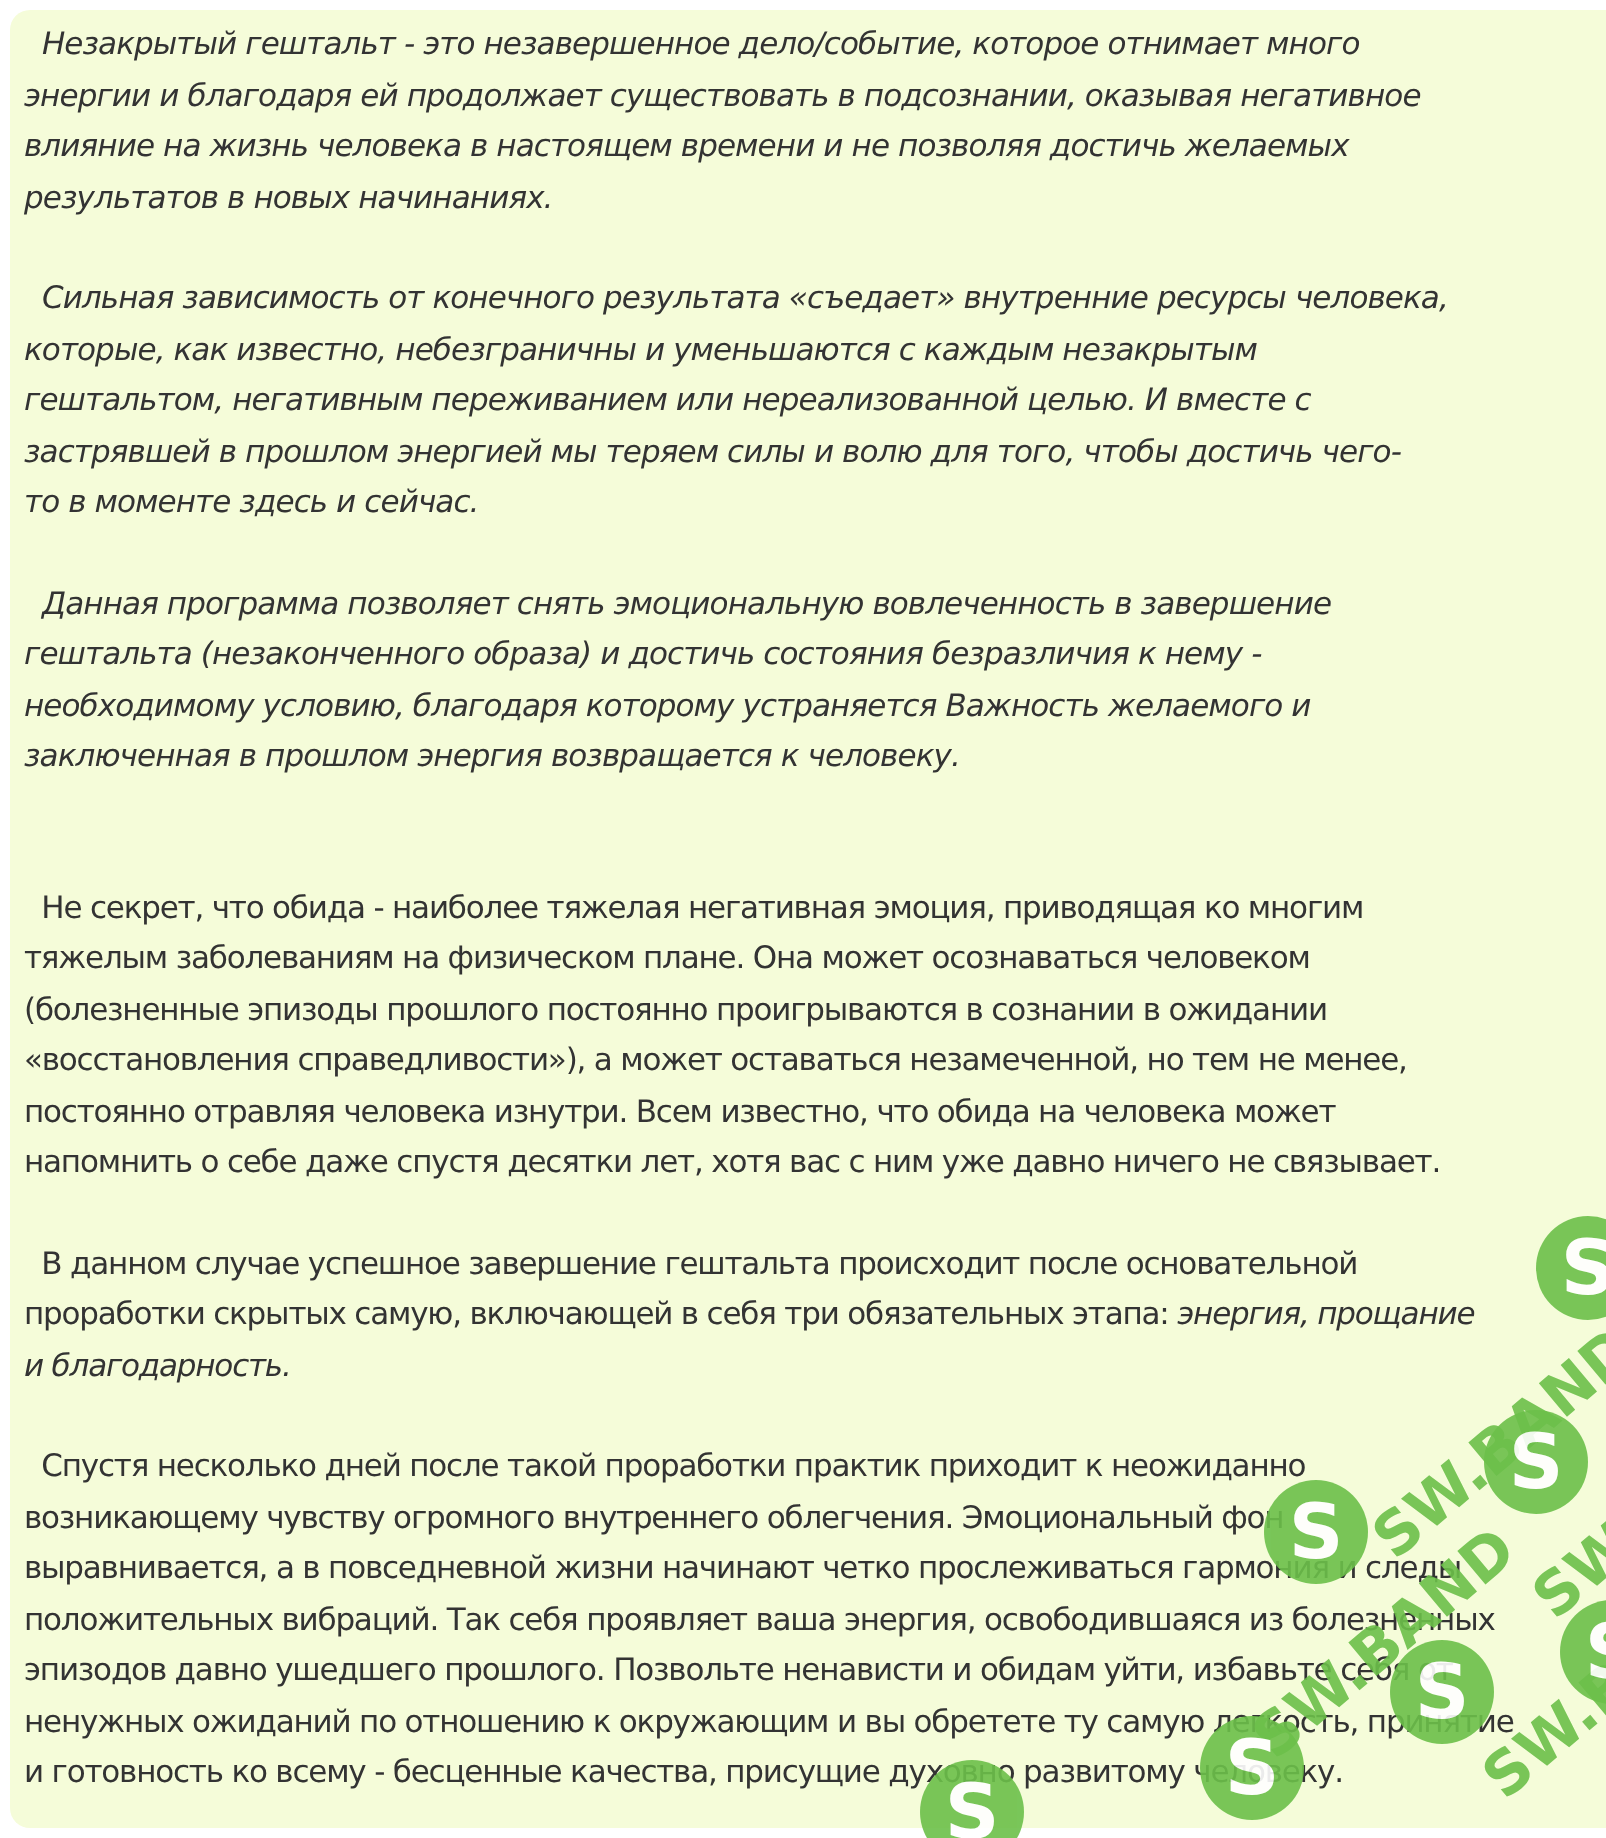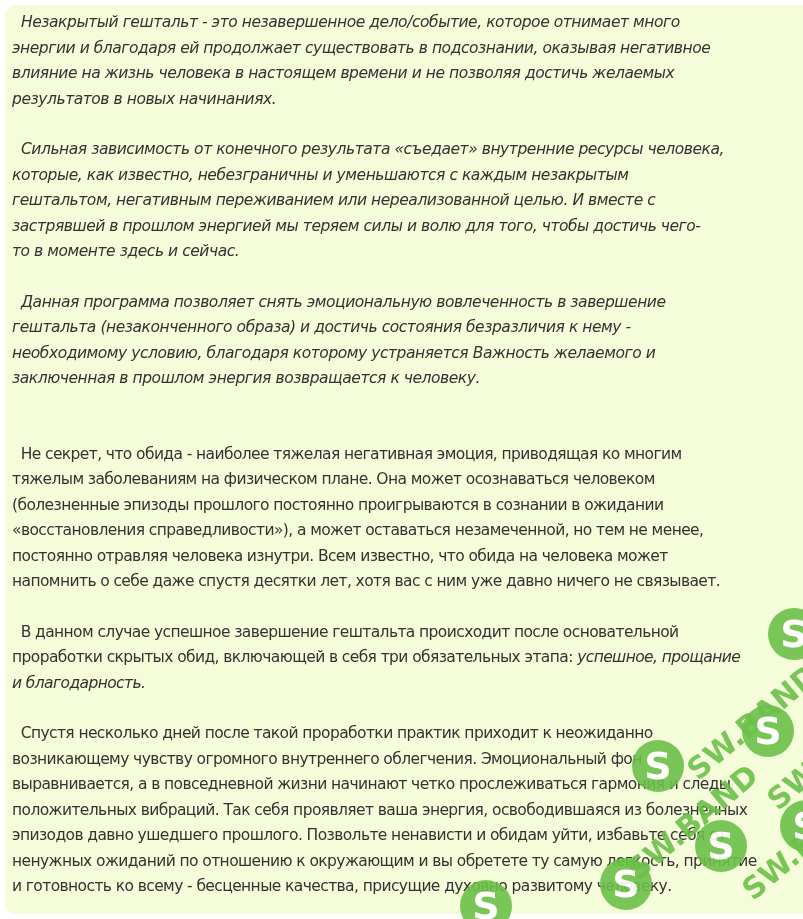--- a/index.html
+++ b/index.html
@@ -112,21 +112,21 @@
     <div>тяжелым заболеваниям на физическом плане. Она может осознаваться человеком</div>
     <div>(болезненные эпизоды прошлого постоянно проигрываются в сознании в ожидании</div>
     <div>«восстановления справедливости»), а может оставаться незамеченной, но тем не менее,</div>
     <div>постоянно отравляя человека изнутри. Всем известно, что обида на человека может</div>
     <div>напомнить о себе даже спустя десятки лет, хотя вас с ним уже давно ничего не связывает.</div>
   </div>
   <div class="gap1"></div>
 
   <div class="para normal">
     <div style="white-space:pre">  В данном случае успешное завершение гештальта происходит после основательной</div>
-    <div style="white-space:pre"><span>проработки скрытых обид, включающей в себя три обязательных этапа: </span><span class="em">успешное, прощание</span></div>
+    <div style="white-space:pre"><span>проработки скрытых самую, включающей в себя три обязательных этапа: </span><span class="em">энергия, прощание</span></div>
     <div class="em">и благодарность.</div>
   </div>
   <div class="gap1"></div>
 
   <div class="para normal">
     <div style="white-space:pre">  Спустя несколько дней после такой проработки практик приходит к неожиданно</div>
     <div>возникающему чувству огромного внутреннего облегчения. Эмоциональный фон</div>
     <div>выравнивается, а в повседневной жизни начинают четко прослеживаться гармония и следы</div>
     <div>положительных вибраций. Так себя проявляет ваша энергия, освободившаяся из болезненных</div>
     <div>эпизодов давно ушедшего прошлого. Позвольте ненависти и обидам уйти, избавьте себя от</div>

